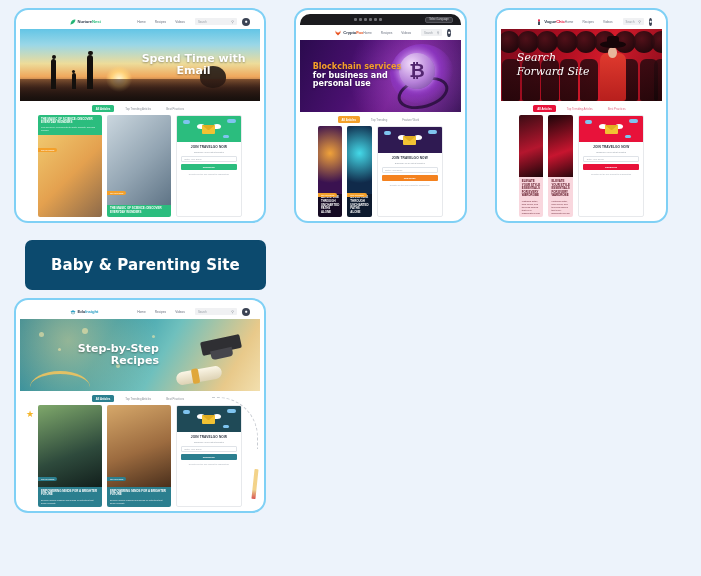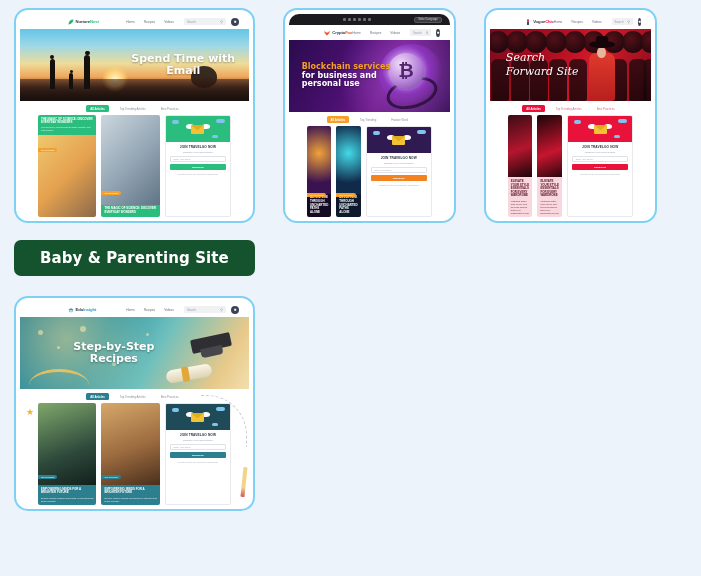--- a/index.html
+++ b/index.html
@@ -273,21 +273,21 @@
   }
   .hero-edu .ribbon {
     position: absolute; left: 4%; bottom: 6%;
     width: 60px; height: 16px;
     border-top: 3px solid #f0c45f;
     border-radius: 50% 50% 0 0 / 100% 100% 0 0;
     opacity: .9;
   }
   .hero-edu .hero-title {
     margin: 16px auto;
-    text-align: center;
+    text-align: right;
     font-size: 11px; font-weight: 700;
     font-family: "DejaVu Sans", sans-serif;
     padding-right: 18%;
   }
 
   
   .content {
     flex: 1 1 auto;
     background: #ffffff;
     padding: 4px 6px 0 6px;
@@ -370,31 +370,32 @@
   }
   .dashed-arc {
     position: absolute; right: 2px; top: 6px; width: 46px; height: 52px;
     border: 1px dashed #c8ccd2; border-left: none; border-bottom: none;
     border-radius: 0 40px 0 0; z-index: 4;
   }
 
   
   .cta {
     margin-top: 17px;
-    background: #14532d;
+    background: #0c4a6e;
     color: #ffffff;
     border: none;
     border-radius: 7px;
-    padding: 9px 26px;
+    padding: 16px 26px;
     font-size: 15px;
     font-weight: 700;
     font-family: "DejaVu Sans", sans-serif;
     letter-spacing: .1px;
     white-space: nowrap;
     cursor: pointer;
+    margin-left: 11px;
   }
 </style>
 </head>
 <body>
 
 <div class="grid">
 
   <div class="cell">
     <div class="frame">
       <div class="screen">

